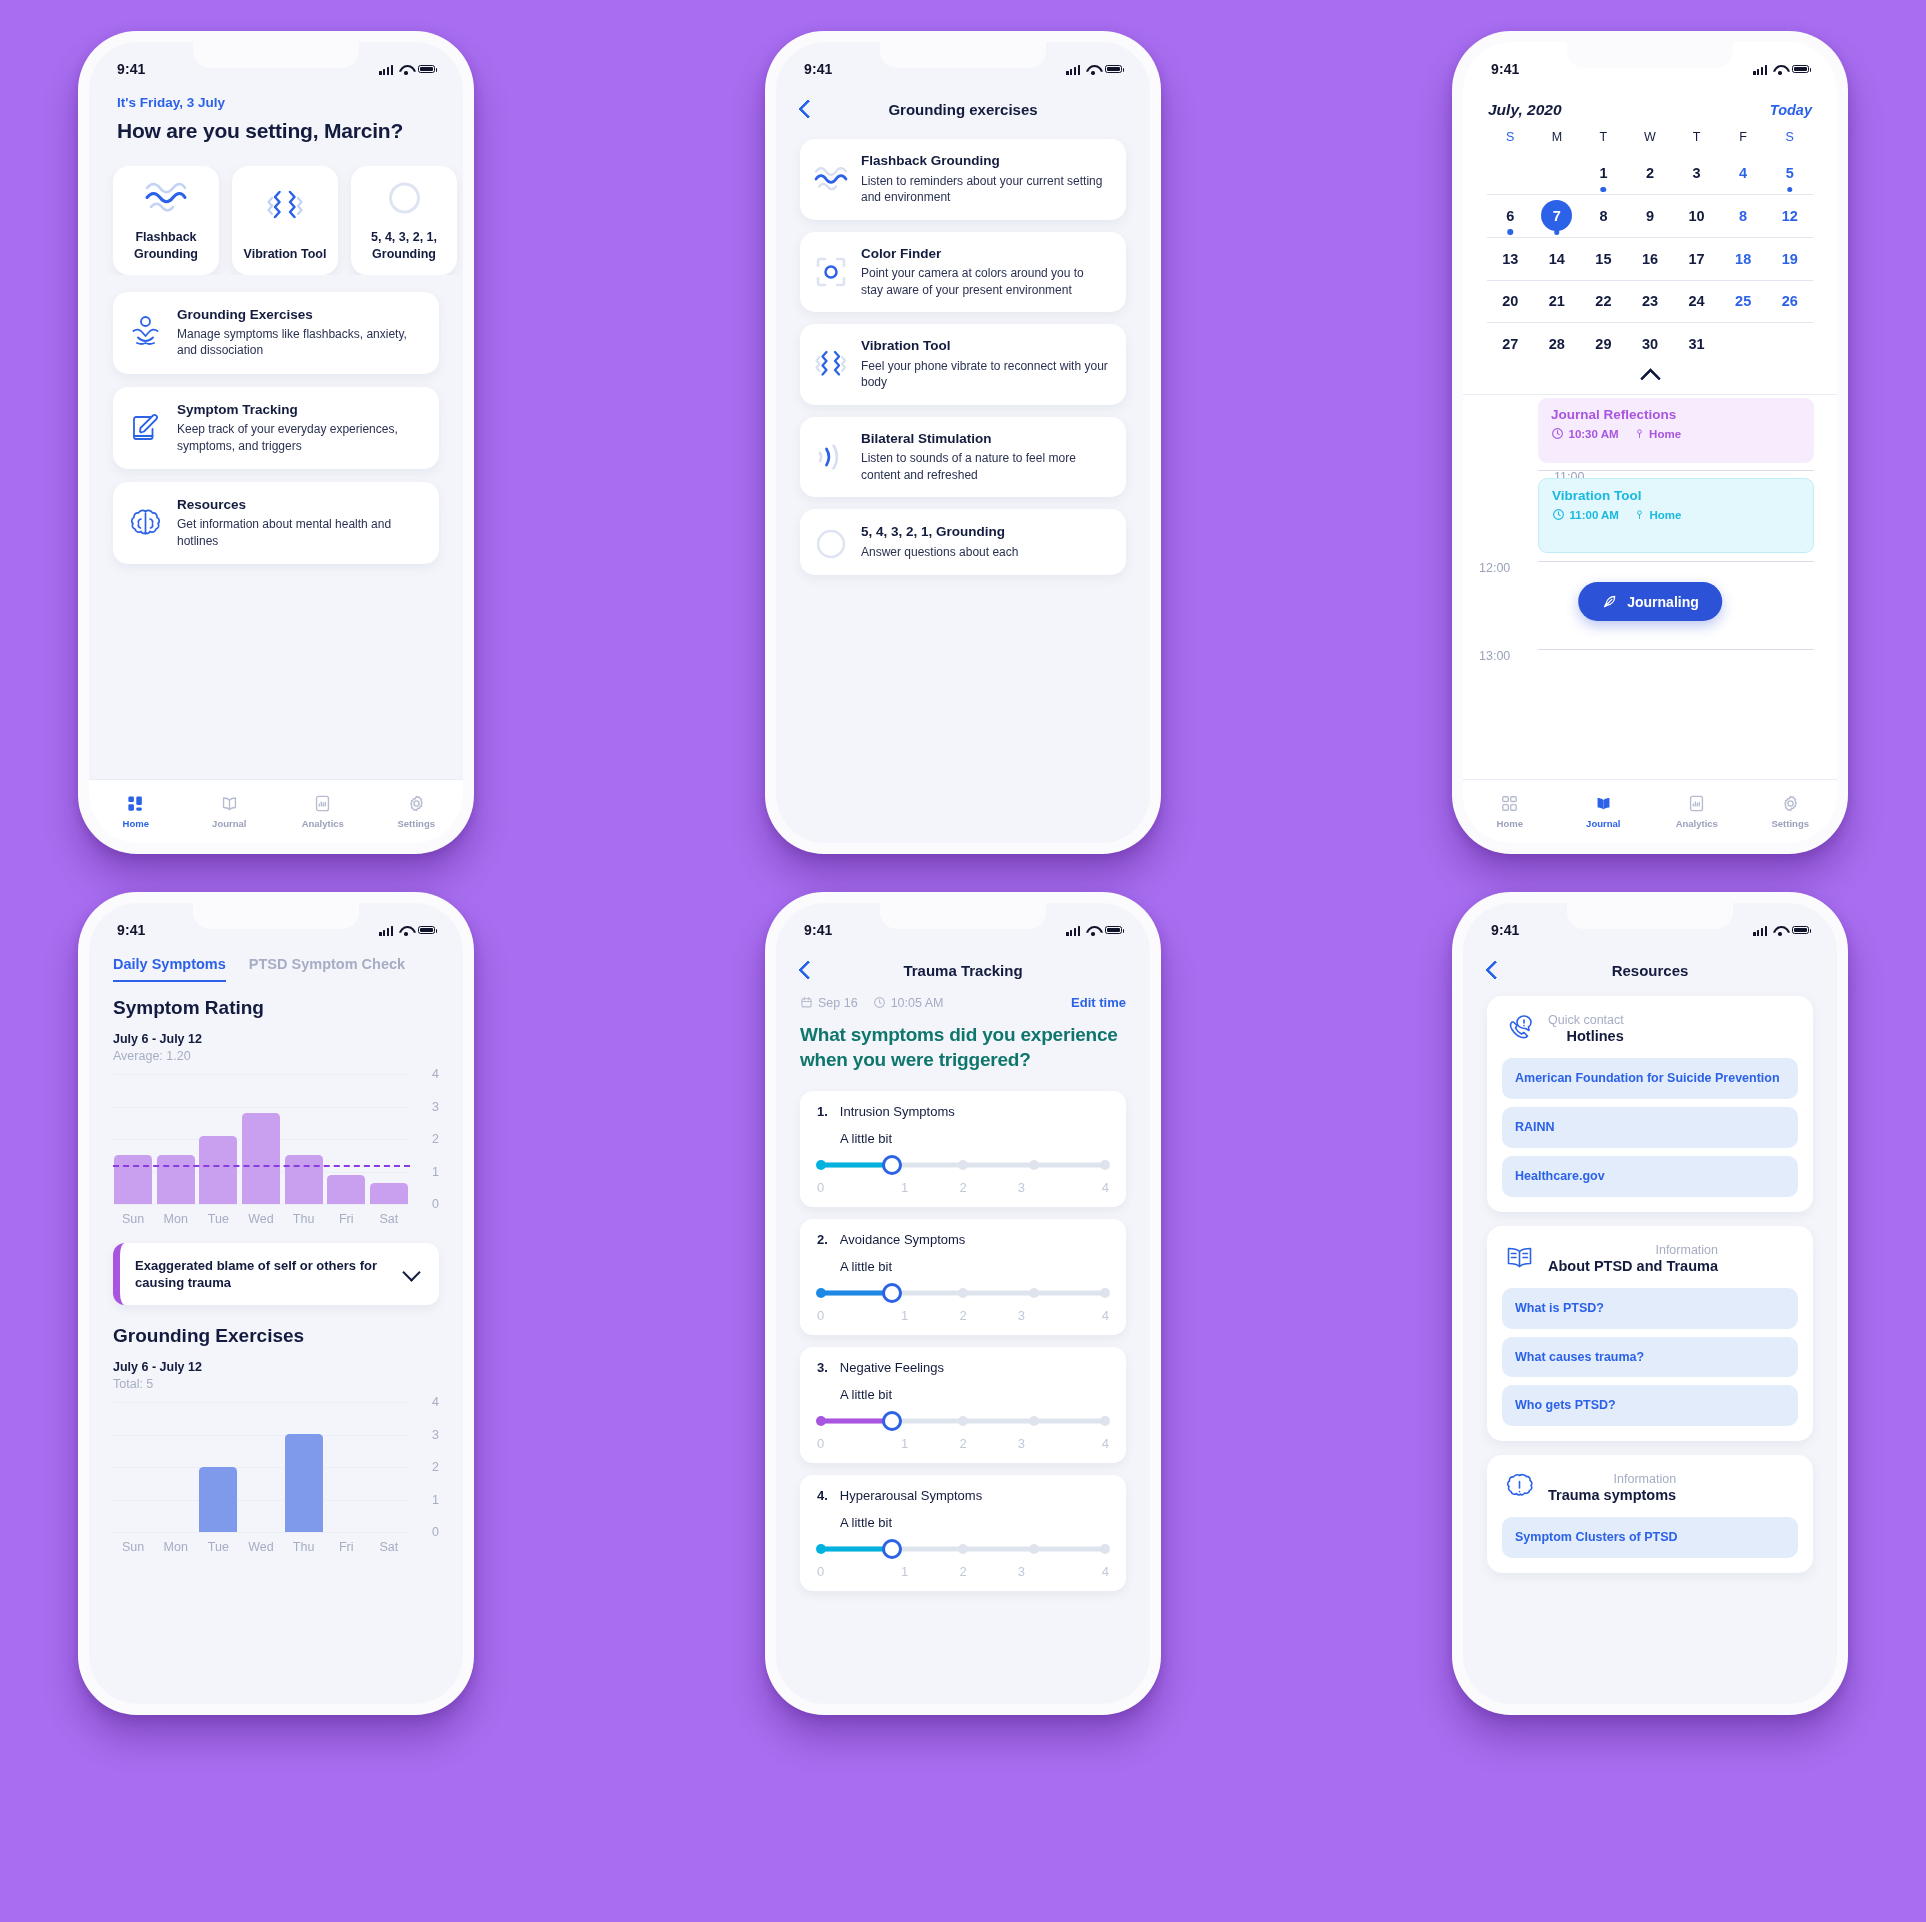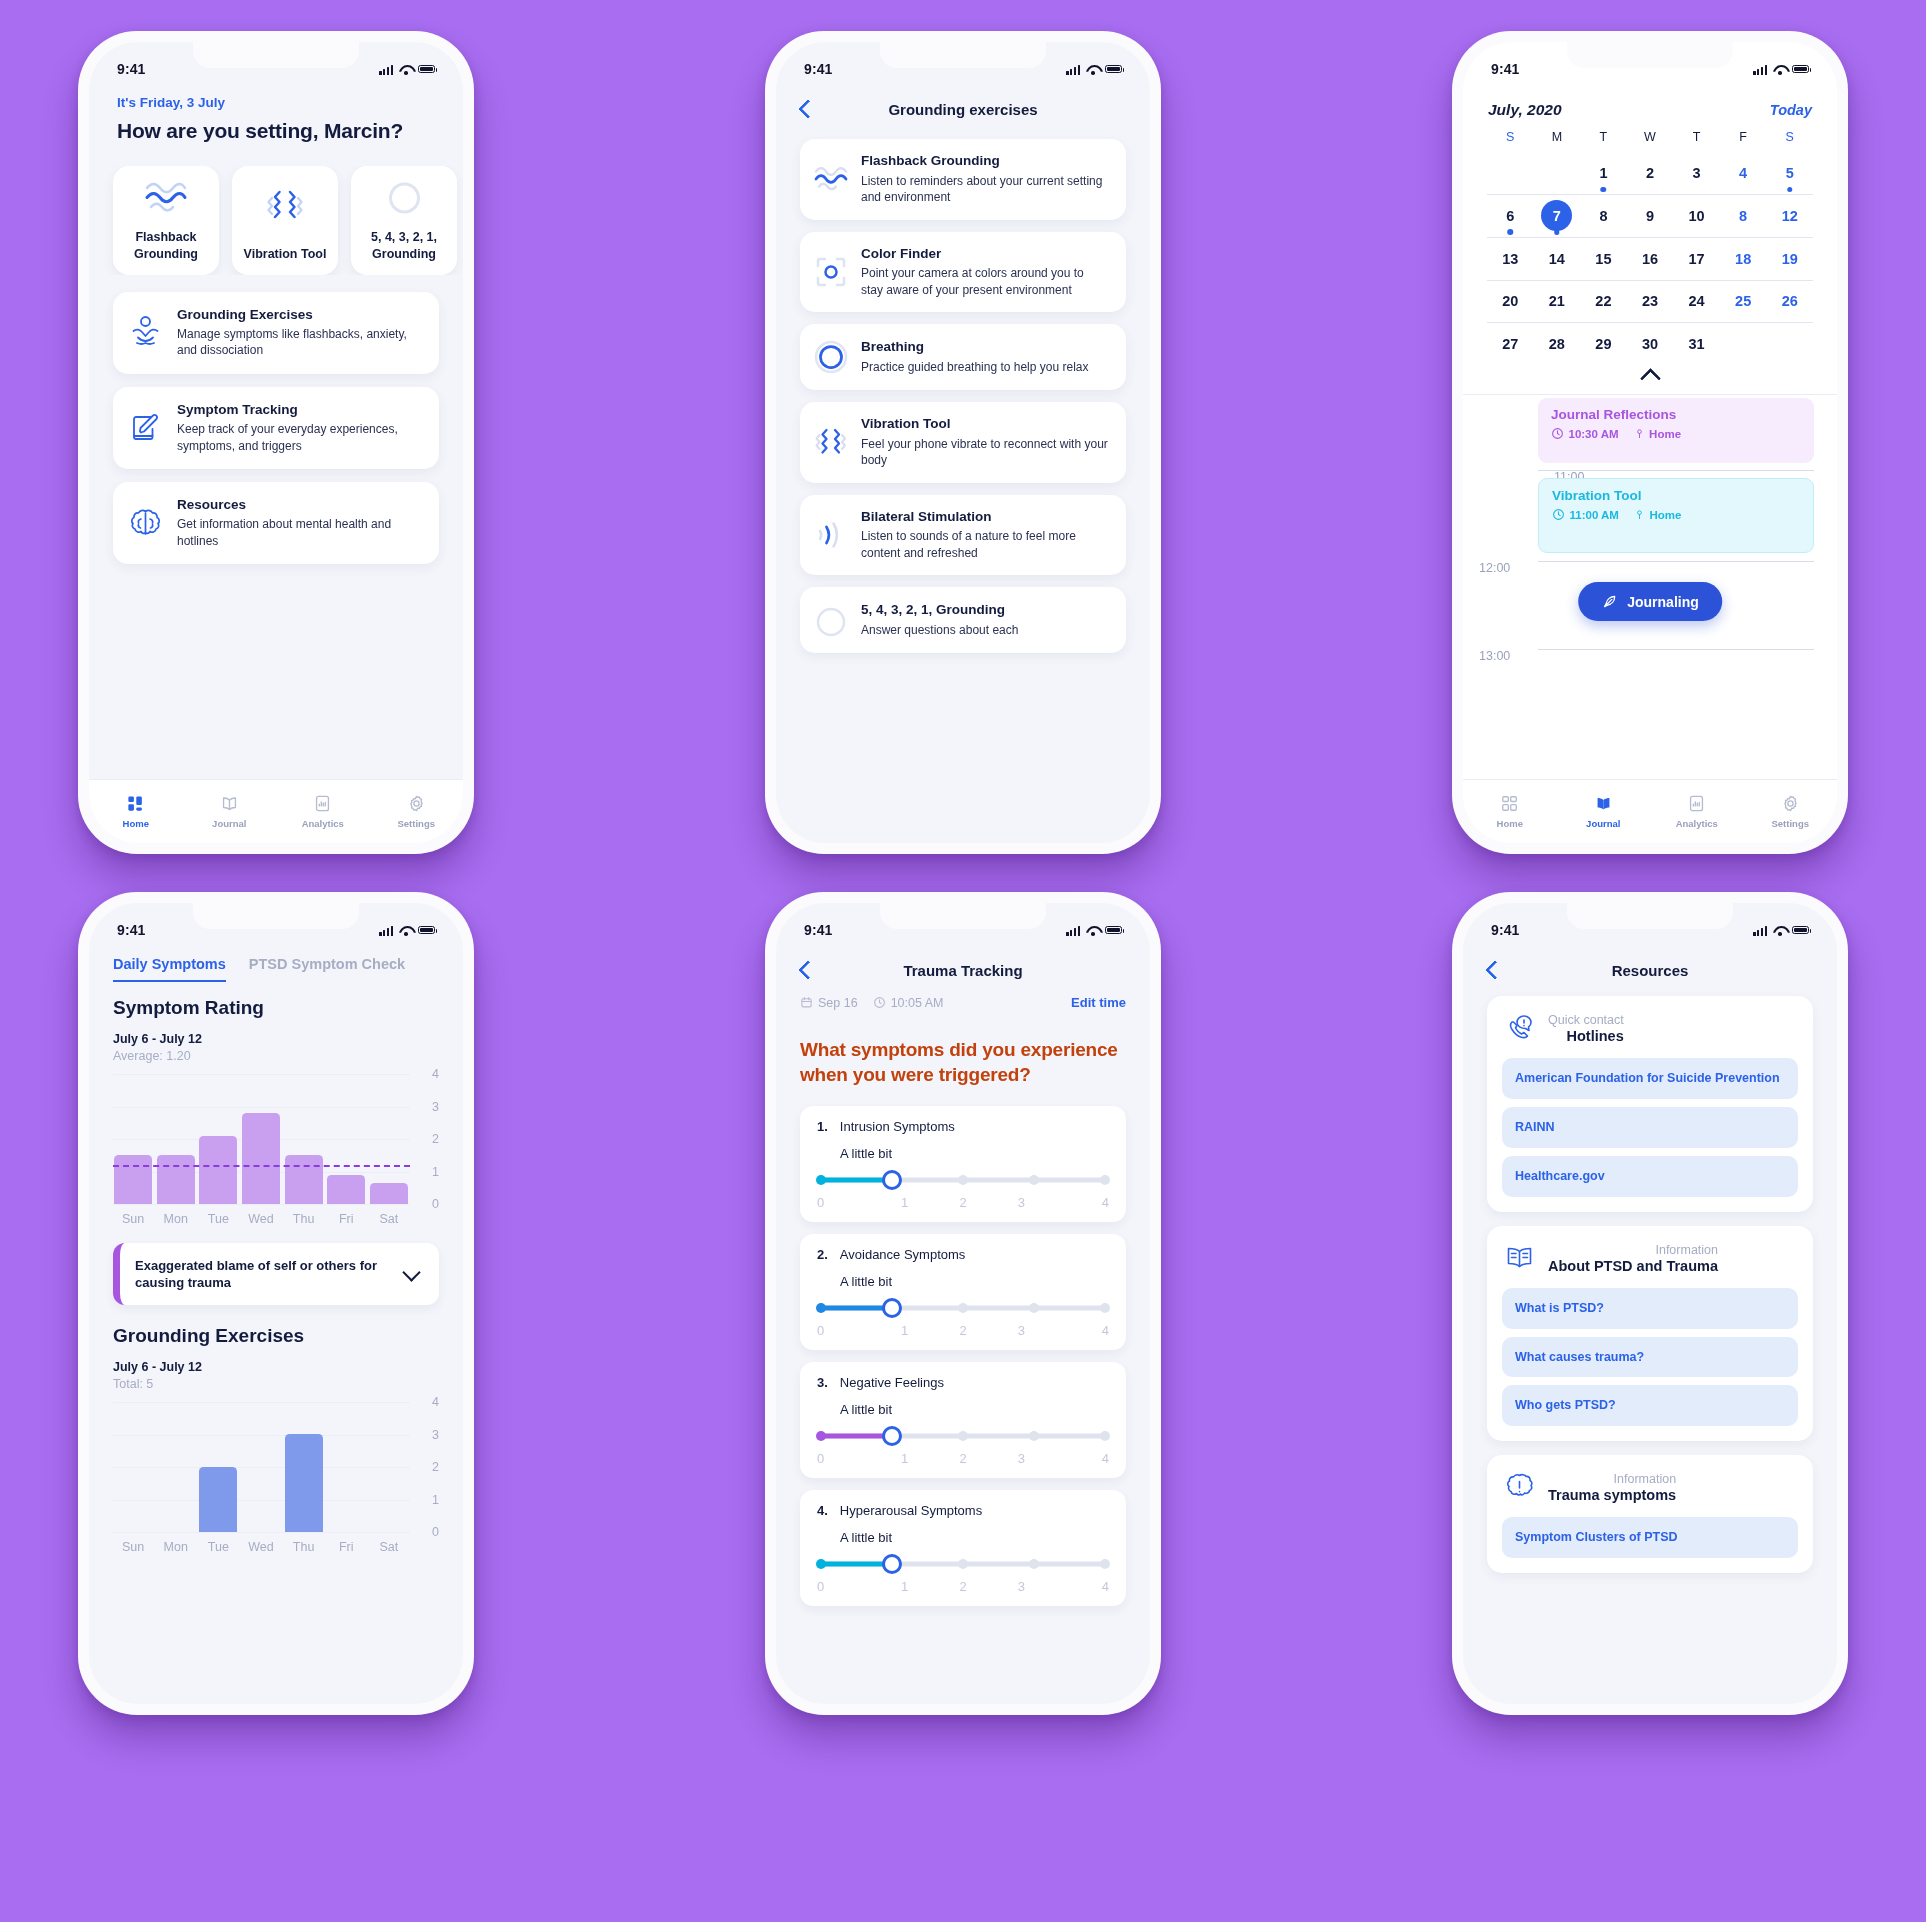--- a/index.html
+++ b/index.html
@@ -181,21 +181,21 @@
   }
   .sympt-txt{flex:1;padding:14px 5px 14px 15px;font-size:13px;font-weight:700;color:#131b3e;line-height:1.32;}
   .chev-dn{width:13px;height:13px;border-right:2.5px solid #131b3e;border-bottom:2.5px solid #131b3e;
     transform:rotate(45deg);margin-right:21px;margin-bottom:4px;cursor:pointer;}
 
   
   .p5 { left: 765px; top: 892px; }
   .tt-meta{display:flex;align-items:center;gap:15px;padding:4px 24px 0 24px;}
   .tt-meta span{display:flex;align-items:center;gap:5px;font-size:12.5px;color:#a6adc4;}
   .tt-edit{margin-left:auto;font-size:13px;font-weight:700;color:#2c62e8;cursor:pointer;}
-  .tt-q{font-size:19px;line-height:1.3;font-weight:700;color:#c2410c;padding:0 24px;margin-top:28px;letter-spacing:-0.2px;}
+  .tt-q{font-size:19px;line-height:1.3;font-weight:700;color:#0f766e;padding:0 24px;margin-top:13px;letter-spacing:-0.2px;}
   .q-list{padding:0 24px;margin-top:19px;display:flex;flex-direction:column;gap:12px;}
   .q-card{background:#fff;border-radius:13px;box-shadow:0 4px 10px rgba(62,72,128,.07);padding:13px 17px 12px 17px;}
   .q-head{display:flex;gap:12px;font-size:13px;color:#131b3e;}
   .q-num{font-weight:700;}
   .q-val{font-size:13px;color:#131b3e;margin:12px 0 0 23px;}
   .slider{position:relative;height:20px;margin:9px 4px 0 4px;}
   .sl-track{position:absolute;top:50%;left:0;right:0;height:5px;background:#dfe3ee;border-radius:3px;transform:translateY(-50%);}
   .sl-fill{position:absolute;top:50%;left:0;height:5px;border-radius:3px;transform:translateY(-50%);}
   .sl-dot{position:absolute;top:50%;width:10px;height:10px;border-radius:50%;background:#dfe3ee;transform:translate(-50%,-50%);}
   .sl-knob{position:absolute;top:50%;width:20px;height:20px;border-radius:50%;background:#fff;
@@ -400,32 +400,20 @@
                 <path d="M10 24V14a4 4 0 014-4h10M48 10h10a4 4 0 014 4v10M62 48v10a4 4 0 01-4 4H48M24 62H14a4 4 0 01-4-4V48" stroke="#dde3f0" stroke-width="5" stroke-linecap="round"></path>
                 <circle cx="36" cy="36" r="11" stroke="#2c62e8" stroke-width="5"></circle>
               </svg>
             </div>
             <div class="fcard-txt">
               <div class="ex-title">Color Finder</div>
               <div class="ex-desc">Point your camera at colors around you to stay aware of your present environment</div>
             </div>
           </div>
 
-          <div class="ex-card">
-            <div class="ex-ic">
-              <svg width="36" height="36" viewBox="0 0 72 72" fill="none">
-                <circle cx="36" cy="36" r="30" stroke="#e0e5f1" stroke-width="5"></circle>
-                <circle cx="36" cy="36" r="21" stroke="#2c62e8" stroke-width="5.5"></circle>
-              </svg>
-            </div>
-            <div class="fcard-txt">
-              <div class="ex-title">Breathing</div>
-              <div class="ex-desc">Practice guided breathing to help you relax</div>
-            </div>
-          </div>
 
           <div class="ex-card">
             <div class="ex-ic">
               <svg width="38" height="36" viewBox="0 0 76 72" fill="none">
                 <path d="M15 22l-6 7 6 7-6 7 6 7" stroke="#d6deef" stroke-width="4" stroke-linecap="round" stroke-linejoin="round"></path>
                 <path d="M29 12l-8 9 8 9-8 9 8 9-8 9" stroke="#2c62e8" stroke-width="4.6" stroke-linecap="round" stroke-linejoin="round"></path>
                 <path d="M46 12l8 9-8 9 8 9-8 9 8 9" stroke="#2c62e8" stroke-width="4.6" stroke-linecap="round" stroke-linejoin="round"></path>
                 <path d="M60 22l6 7-6 7 6 7-6 7" stroke="#d6deef" stroke-width="4" stroke-linecap="round" stroke-linejoin="round"></path>
               </svg>
             </div>

